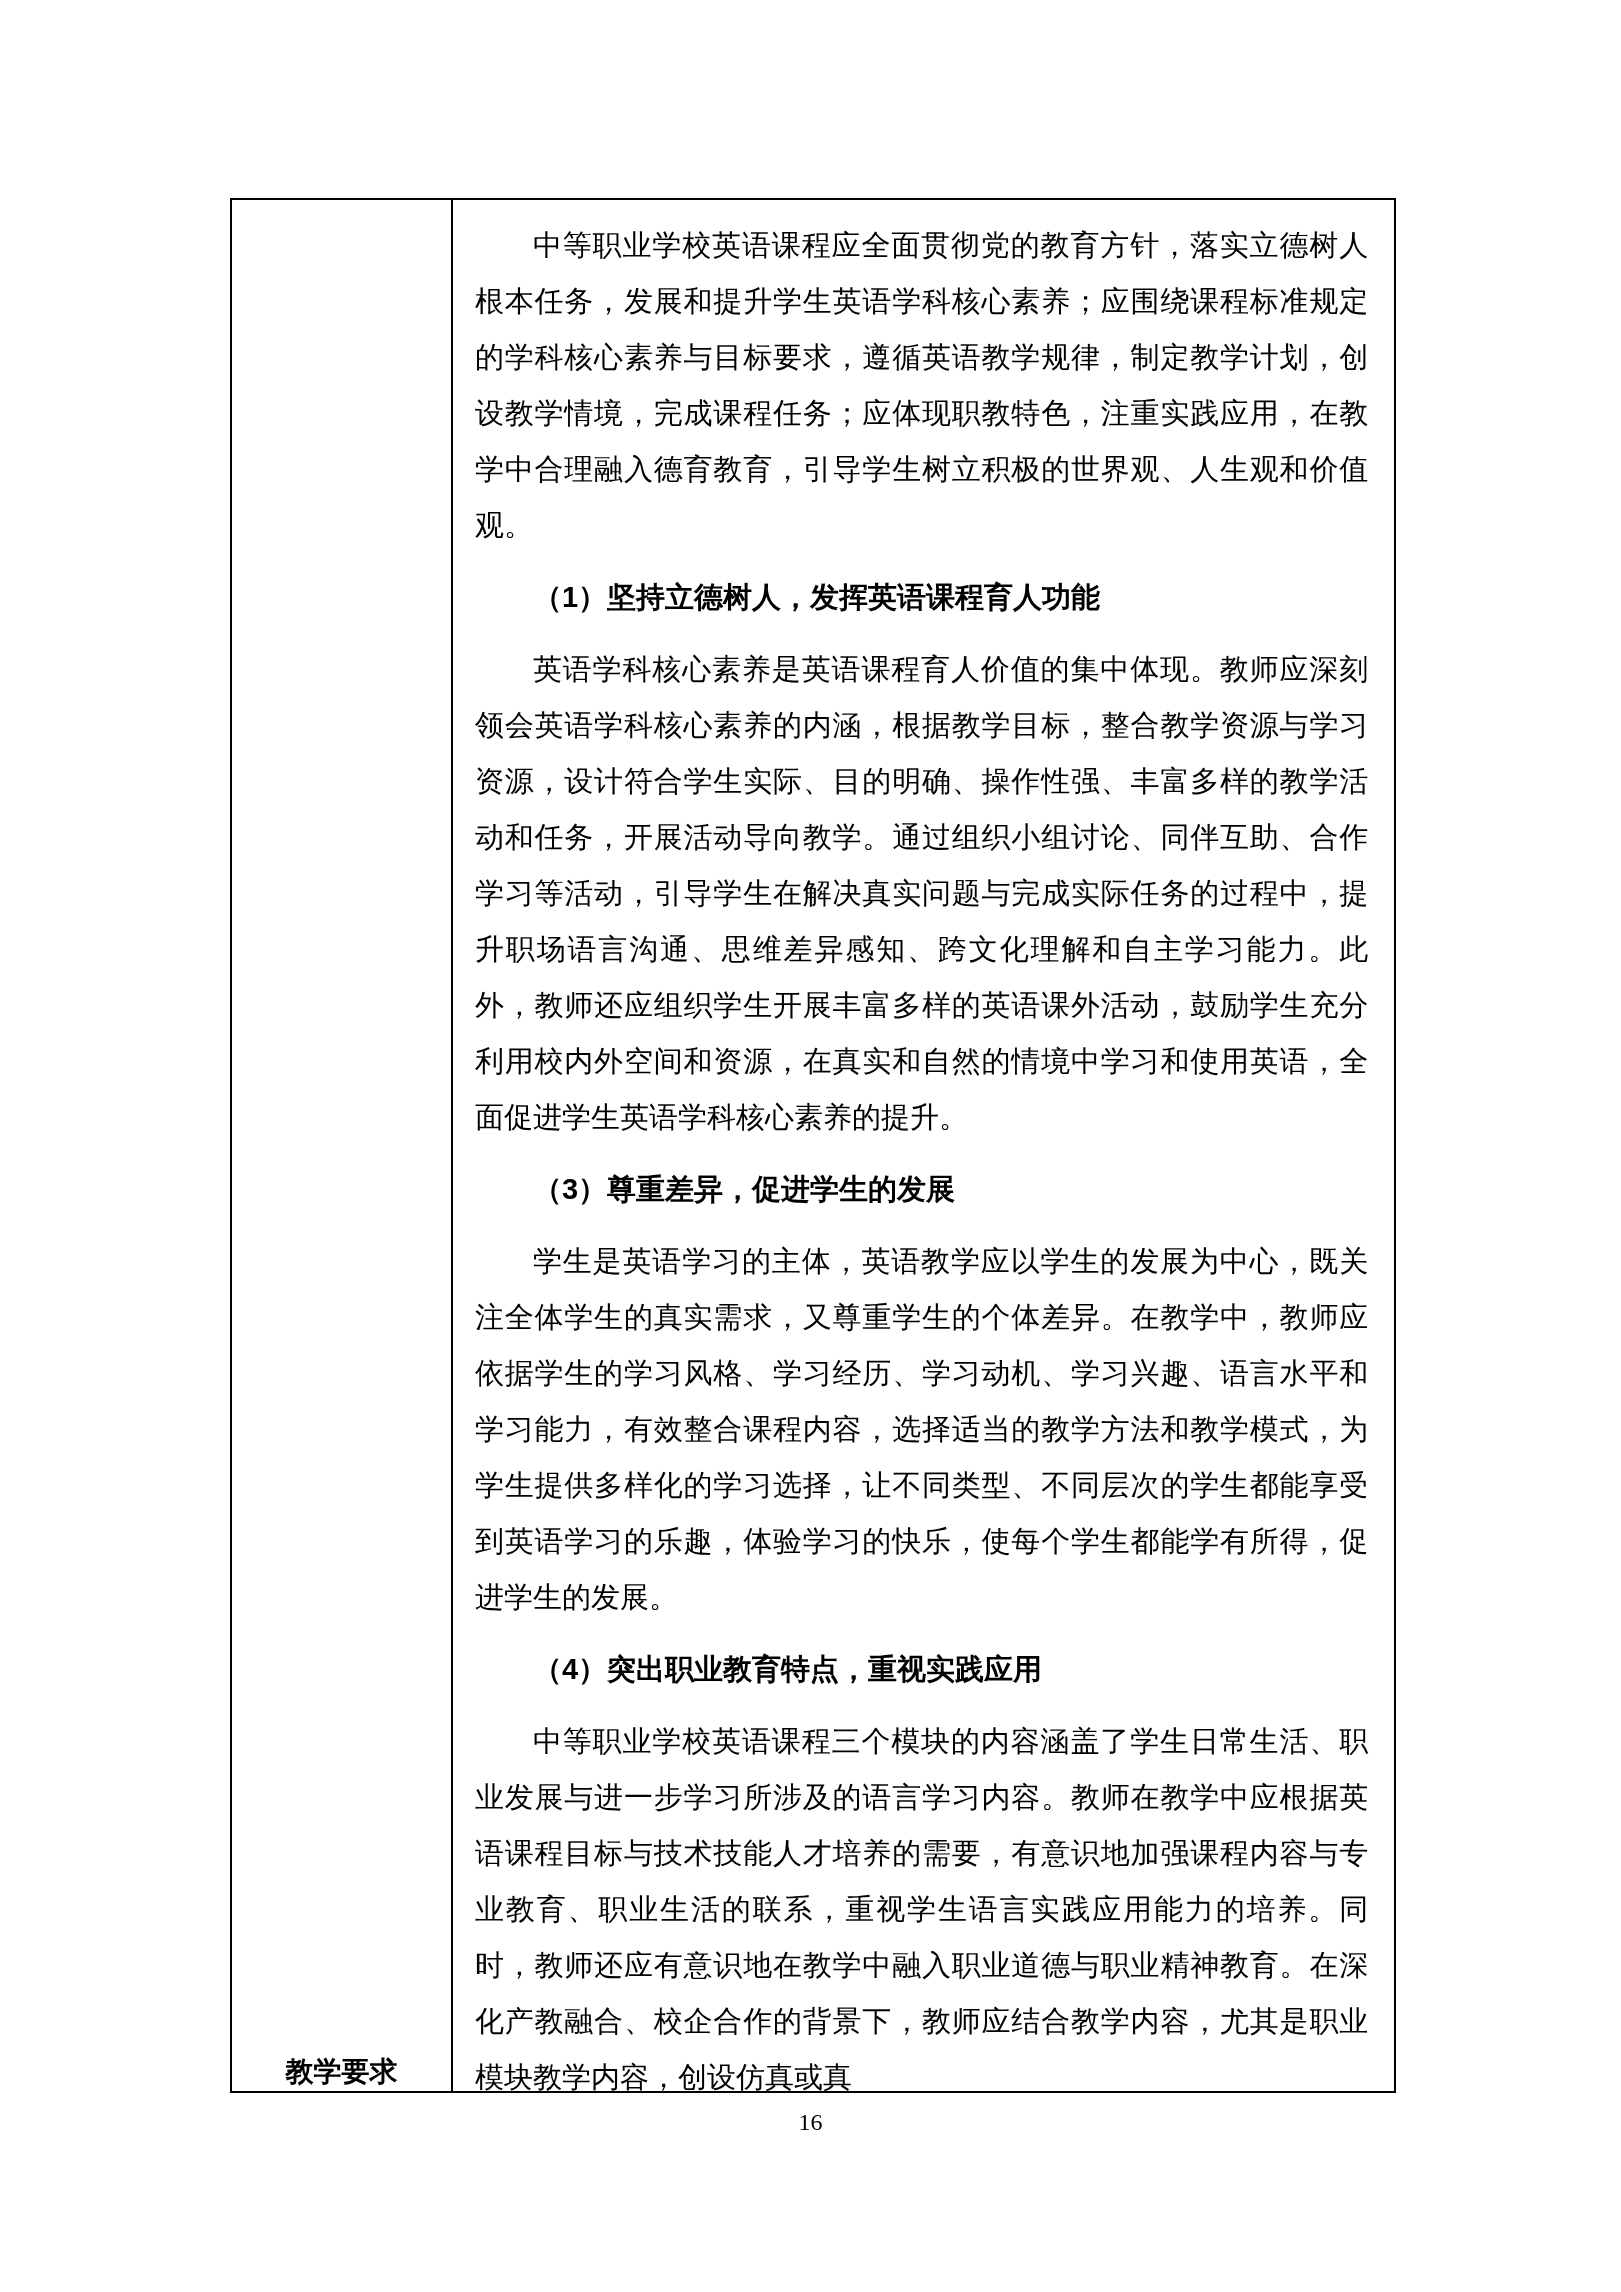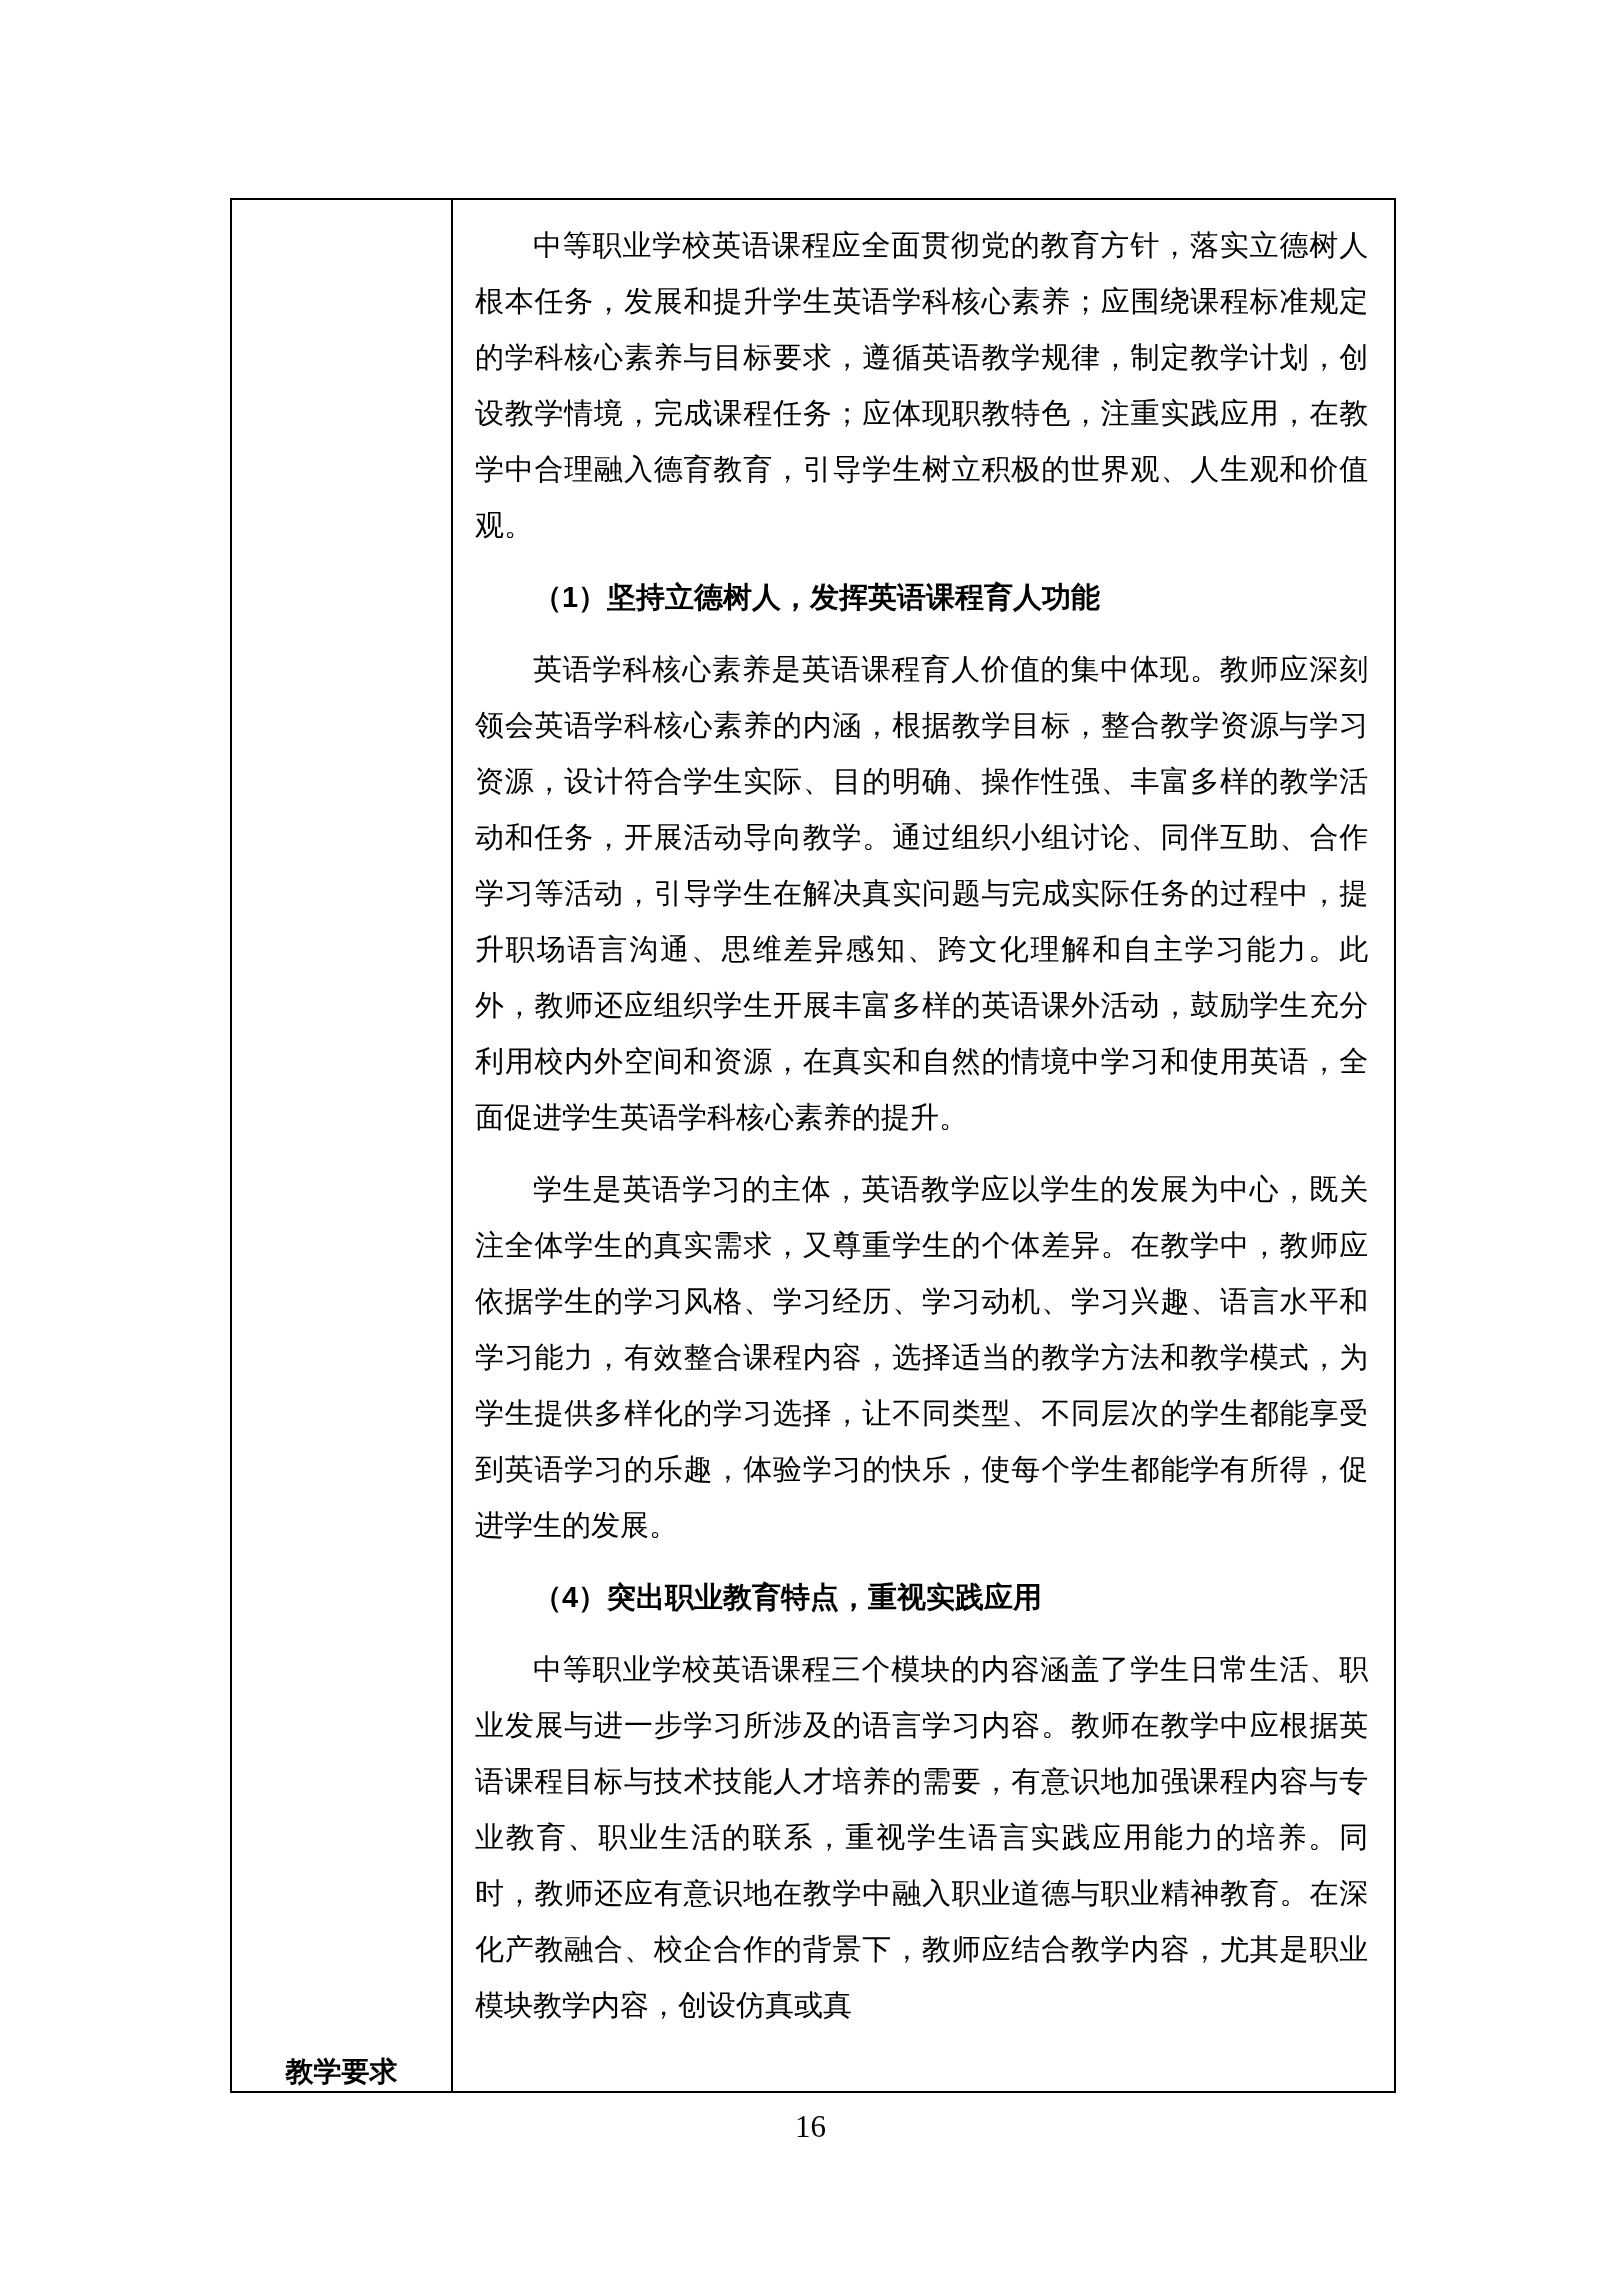--- a/index.html
+++ b/index.html
@@ -59,36 +59,37 @@
   .content-cell p.heading {
     font-family: Liberation Sans, sans-serif;
     font-weight: 700;
   }
   .page-number {
     position: absolute;
     top: 2109px;
     left: 0;
     width: 100%;
     text-align: center;
-    font-size: 31px;
+    font-size: 24px;
     font-family: "Liberation Serif", "DejaVu Serif", serif;
   }
 </style>
 </head>
 <body>
 
 <div class="page">
   <div class="doc-table">
     <div class="label-cell">
       <span class="row-label">教学要求</span>
     </div>
     <div class="content-cell">
         <p class="para">中等职业学校英语课程应全面贯彻党的教育方针，落实立德树人根本任务，发展和提升学生英语学科核心素养；应围绕课程标准规定的学科核心素养与目标要求，遵循英语教学规律，制定教学计划，创设教学情境，完成课程任务；应体现职教特色，注重实践应用，在教学中合理融入德育教育，引导学生树立积极的世界观、人生观和价值观。</p>
         <p class="heading">（1）坚持立德树人，发挥英语课程育人功能</p>
         <p class="para">英语学科核心素养是英语课程育人价值的集中体现。教师应深刻领会英语学科核心素养的内涵，根据教学目标，整合教学资源与学习资源，设计符合学生实际、目的明确、操作性强、丰富多样的教学活动和任务，开展活动导向教学。通过组织小组讨论、同伴互助、合作学习等活动，引导学生在解决真实问题与完成实际任务的过程中，提升职场语言沟通、思维差异感知、跨文化理解和自主学习能力。此外，教师还应组织学生开展丰富多样的英语课外活动，鼓励学生充分利用校内外空间和资源，在真实和自然的情境中学习和使用英语，全面促进学生英语学科核心素养的提升。</p>
+        <p class="heading">（3）尊重差异，促进学生的发展</p>
         <p class="para">学生是英语学习的主体，英语教学应以学生的发展为中心，既关注全体学生的真实需求，又尊重学生的个体差异。在教学中，教师应依据学生的学习风格、学习经历、学习动机、学习兴趣、语言水平和学习能力，有效整合课程内容，选择适当的教学方法和教学模式，为学生提供多样化的学习选择，让不同类型、不同层次的学生都能享受到英语学习的乐趣，体验学习的快乐，使每个学生都能学有所得，促进学生的发展。</p>
         <p class="heading">（4）突出职业教育特点，重视实践应用</p>
         <p class="para">中等职业学校英语课程三个模块的内容涵盖了学生日常生活、职业发展与进一步学习所涉及的语言学习内容。教师在教学中应根据英语课程目标与技术技能人才培养的需要，有意识地加强课程内容与专业教育、职业生活的联系，重视学生语言实践应用能力的培养。同时，教师还应有意识地在教学中融入职业道德与职业精神教育。在深化产教融合、校企合作的背景下，教师应结合教学内容，尤其是职业模块教学内容，创设仿真或真</p>
       </div>
   </div>
   <div class="page-number">16</div>
 </div>
 
 
 </body></html>

